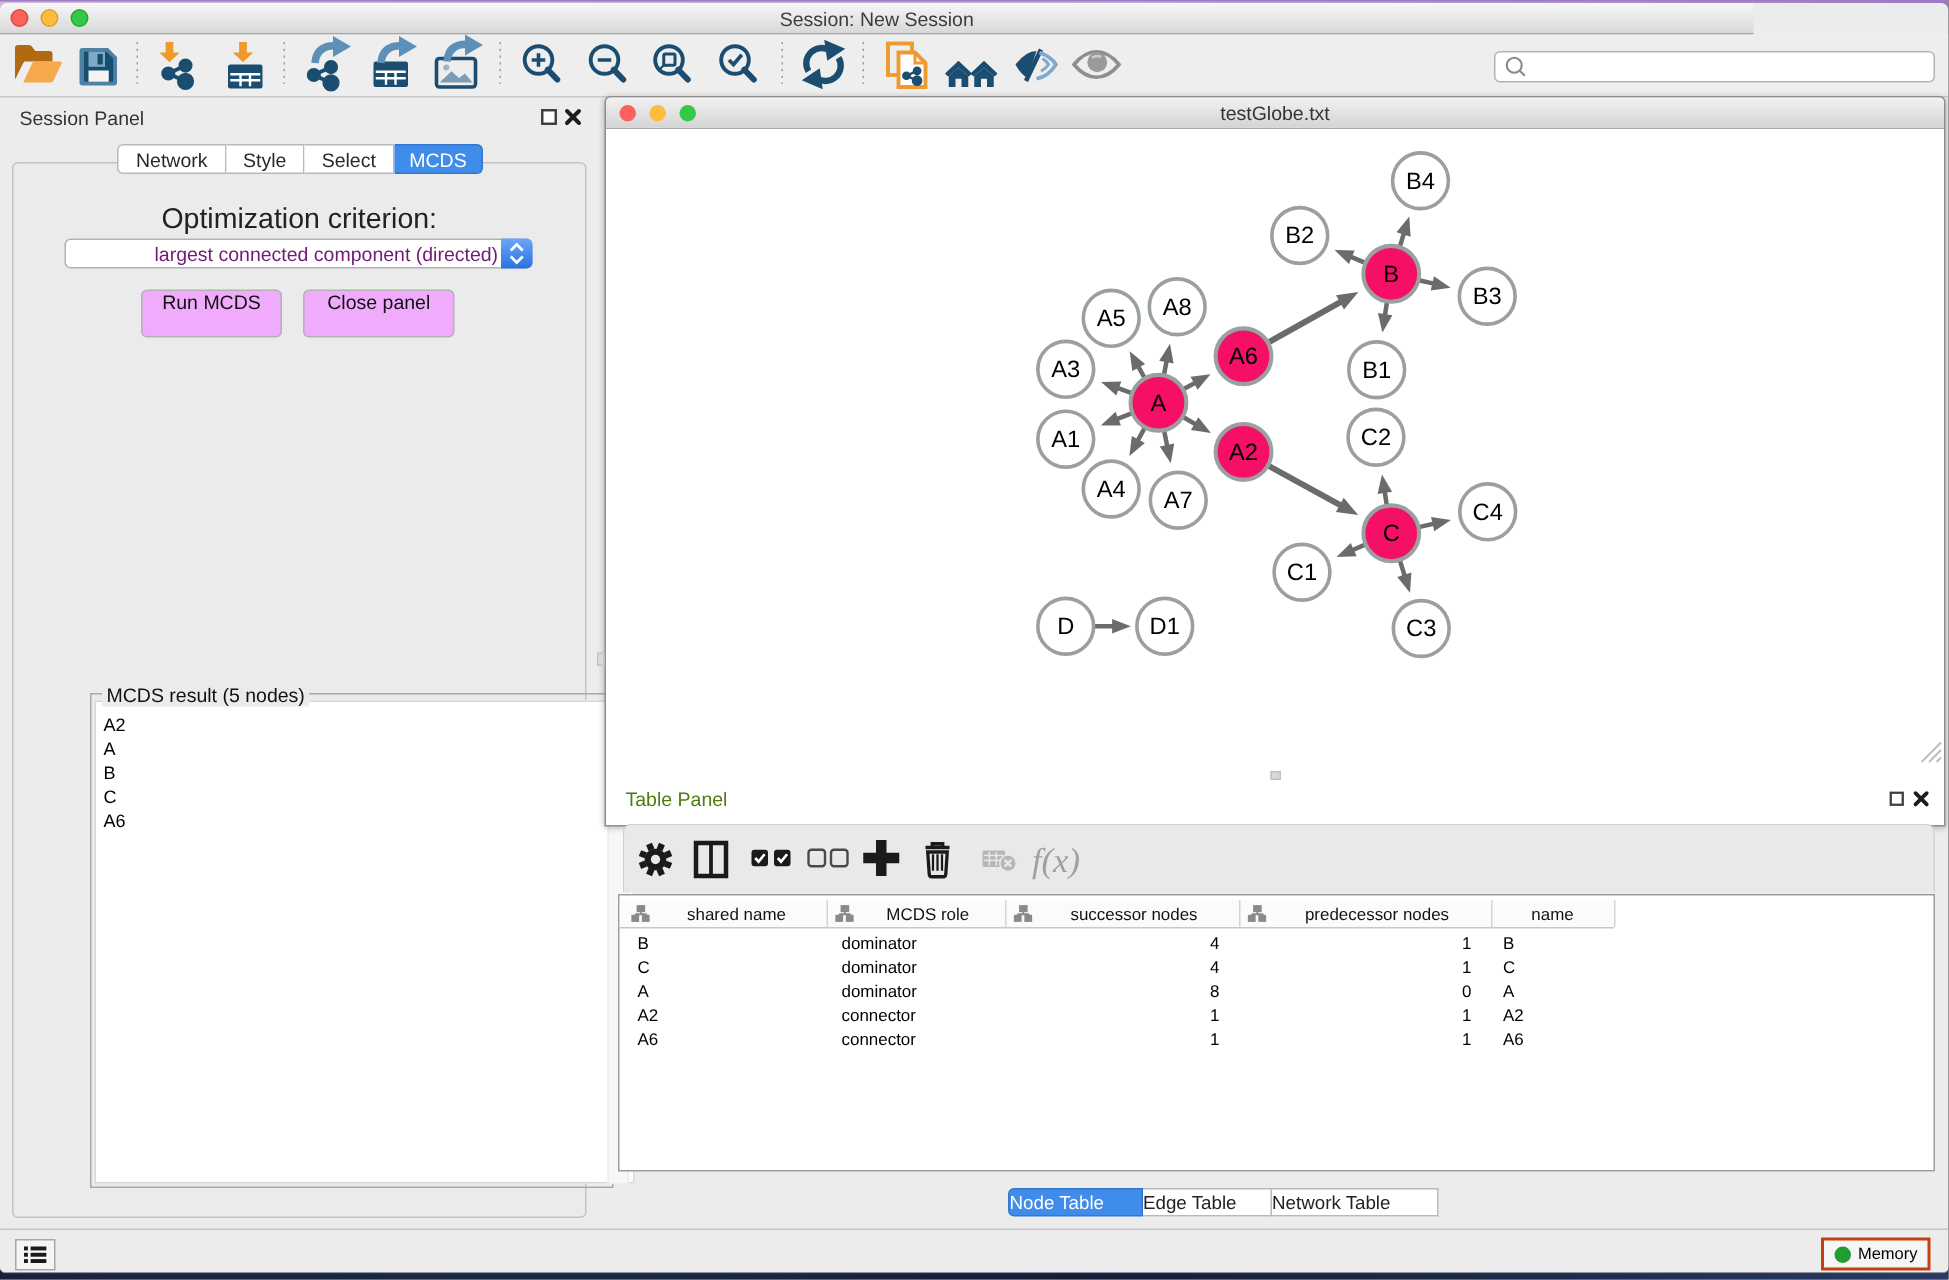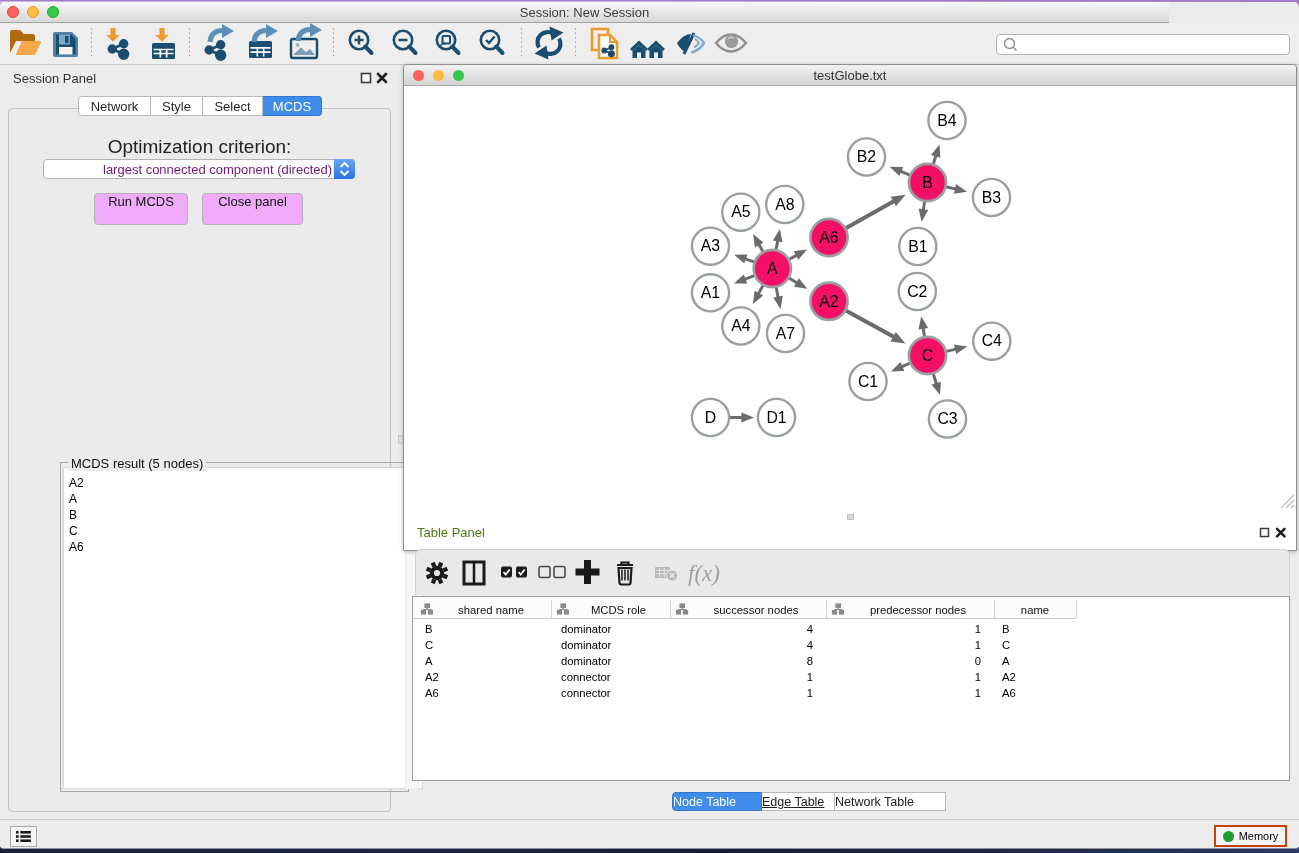--- a/index.html
+++ b/index.html
@@ -442,21 +442,21 @@
 <text x="589" y="83.5" font-family="Liberation Sans, sans-serif" font-size="11.3" fill="#000">A2</text>
 <text x="12" y="99.5" font-family="Liberation Sans, sans-serif" font-size="11.3" fill="#000">A6</text>
 <text x="148" y="99.5" font-family="Liberation Sans, sans-serif" font-size="11.3" fill="#000">connector</text>
 <text x="400" y="99.5" text-anchor="end" font-family="Liberation Sans, sans-serif" font-size="11.3" fill="#000">1</text>
 <text x="568" y="99.5" text-anchor="end" font-family="Liberation Sans, sans-serif" font-size="11.3" fill="#000">1</text>
 <text x="589" y="99.5" font-family="Liberation Sans, sans-serif" font-size="11.3" fill="#000">A6</text>
 </svg>
     </div>
   <div class="tabs" style="left:672px; top:790px;">
     <div class="btab sel first" style="width:90px;">Node Table</div>
-      <div class="btab" style="width:73px;text-decoration:underline;">Edge Table</div>
+      <div class="btab" style="width:86px;">Edge Table</div>
       <div class="btab" style="width:111px;">Network Table</div>
       <div class="btab last" style="width:69px;margin-top:48px;">Motifs</div>
   </div>
   <svg class="abs" style="left:1254px; top:523px;" width="36" height="16" viewBox="0 0 36 16">
     <rect x="6.5" y="3.5" width="8" height="8" fill="#fdfdfd" stroke="#3c3c3c" stroke-width="1.5"></rect>
     <path d="M23,3.8 L30.5,11.3 M30.5,3.8 L23,11.3" stroke="#1c1c1c" stroke-width="2.5" stroke-linecap="round"></path>
   </svg>
 
   <div class="abs" id="statusbar">
     <div id="sb-lbtn">

